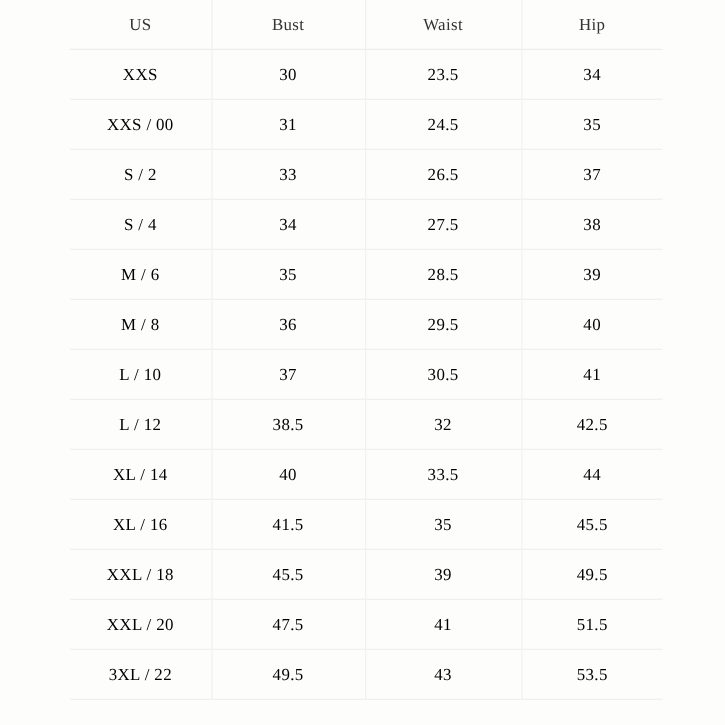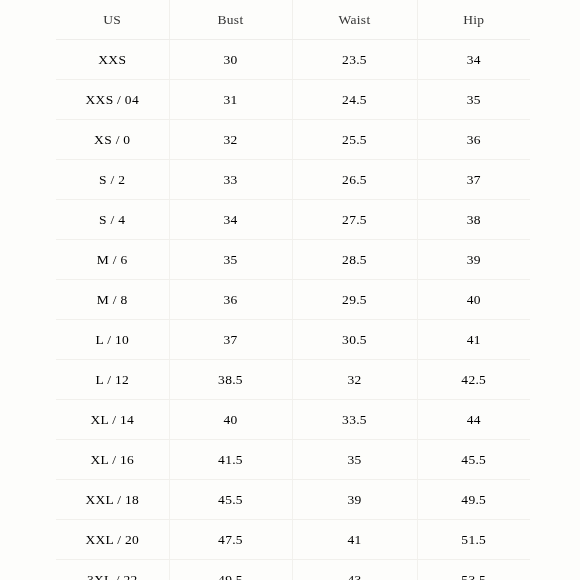--- a/index.html
+++ b/index.html
@@ -94,30 +94,24 @@
       </tr>
     </thead>
     <tbody>
       <tr>
         <td>XXS</td>
         <td>30</td>
         <td>23.5</td>
         <td>34</td>
       </tr>
       <tr>
-        <td>XXS / 04</td>
+        <td>XXS / 00</td>
         <td>31</td>
         <td>24.5</td>
         <td>35</td>
-      </tr>
-      <tr>
-        <td>XS / 0</td>
-        <td>32</td>
-        <td>25.5</td>
-        <td>36</td>
       </tr>
       <tr>
         <td>S / 2</td>
         <td>33</td>
         <td>26.5</td>
         <td>37</td>
       </tr>
       <tr>
         <td>S / 4</td>
         <td>34</td>

